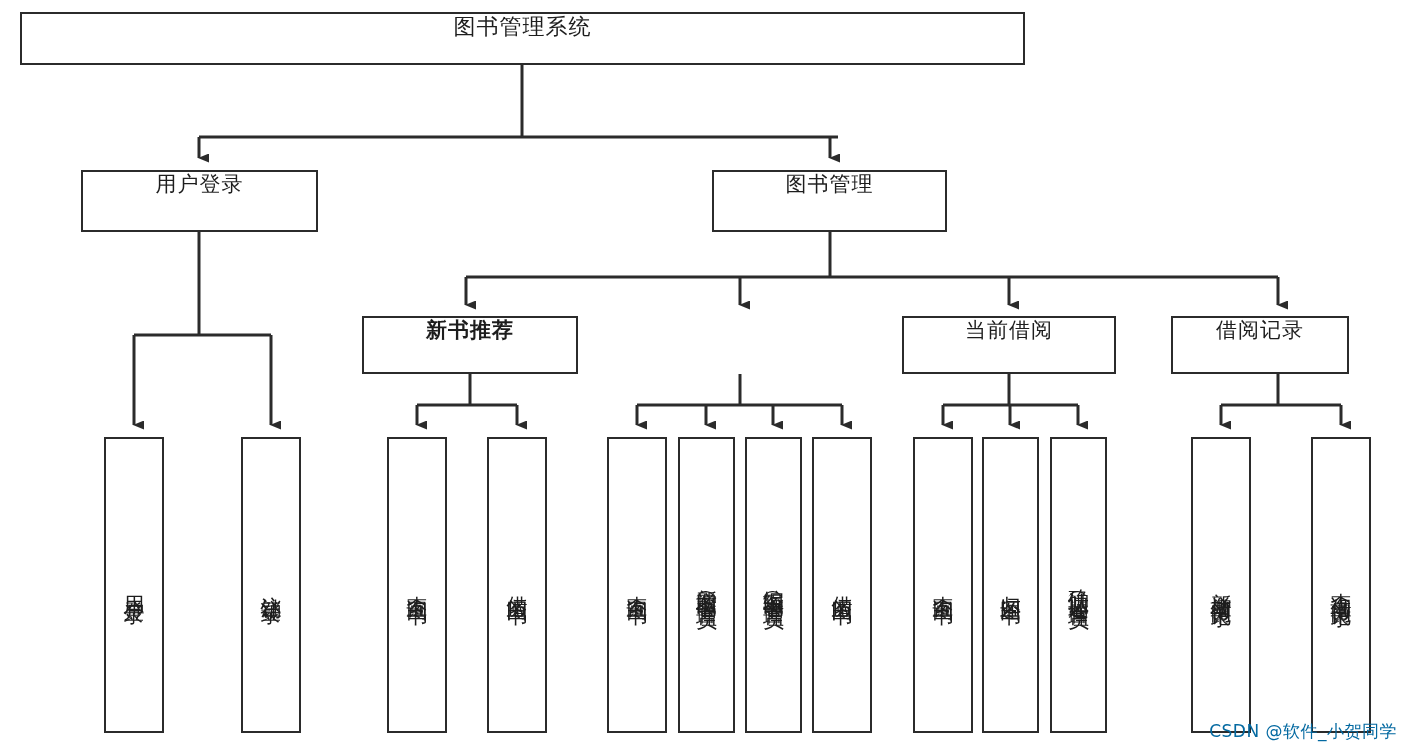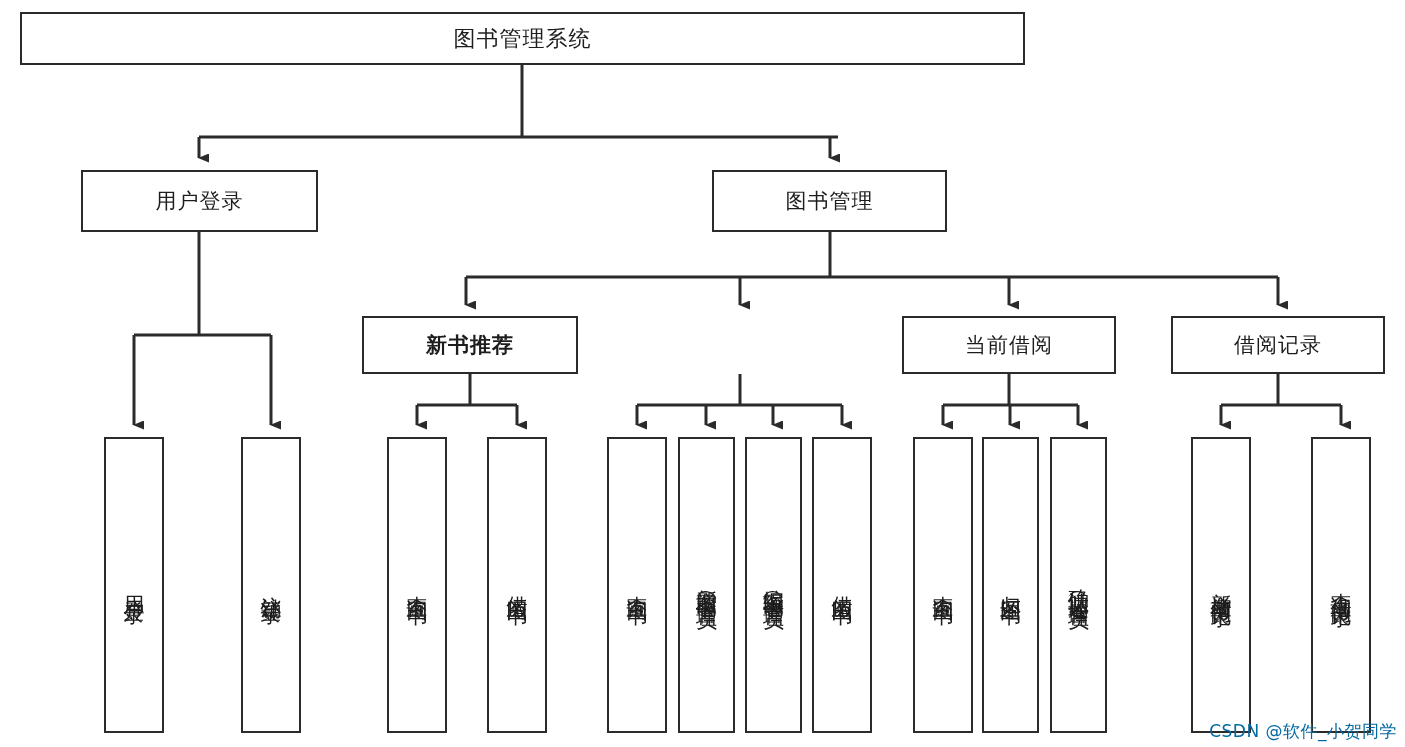--- a/index.html
+++ b/index.html
@@ -2,21 +2,21 @@
 <html><head>
 <meta charset="utf-8">
 <style>
   html,body{margin:0;padding:0;background:#ffffff;}
   body{width:1405px;height:747px;overflow:hidden;
        font-family:"DejaVu Sans","Liberation Sans",sans-serif;}
   #stage{position:relative;width:1405px;height:747px;background:#fff;}
   svg.wires{position:absolute;left:0;top:0;width:1405px;height:747px;}
 
   .node{position:absolute;background:#ffffff;border:2px solid #2b2b2b;
-        box-sizing:border-box;display:flex;align-items:center;justify-content:center;}
+        box-sizing:border-box;display:flex;justify-content:center;}
   .node .lbl{color:#1d1d1d;line-height:1.18;text-align:center;white-space:pre;}
 
   
   .h-node .lbl{font-size:21px;letter-spacing:1px;}
   #n-root .lbl{font-size:22px;}
 
   
   .v-node{align-items:center;justify-content:center;}
   .v-node .lbl{writing-mode:vertical-rl;text-orientation:upright;
                font-size:21px;letter-spacing:3px;line-height:1.05;
@@ -90,21 +90,21 @@
   <div class="node h-node" style="left:712px;top:170px;width:235px;height:62px;">
     <span class="lbl">图书管理</span>
   </div>
 
   <div class="node h-node" style="left:362px;top:316px;width:216px;height:58px;font-weight:bold;">
     <span class="lbl">新书推荐</span>
   </div>
   <div class="node h-node" style="left:902px;top:316px;width:214px;height:58px;">
     <span class="lbl">当前借阅</span>
   </div>
-  <div class="node h-node" style="left:1171px;top:316px;width:214px;height:58px;">
+  <div class="node h-node" style="left:1171px;top:316px;width:178px;height:58px;">
     <span class="lbl">借阅记录</span>
   </div>
 
   <div class="node v-node" style="left:104px;top:437px;width:60px;height:296px;">
     <span class="lbl">用户登录</span>
   </div>
   <div class="node v-node" style="left:241px;top:437px;width:60px;height:296px;">
     <span class="lbl">注销登录</span>
   </div>
 

